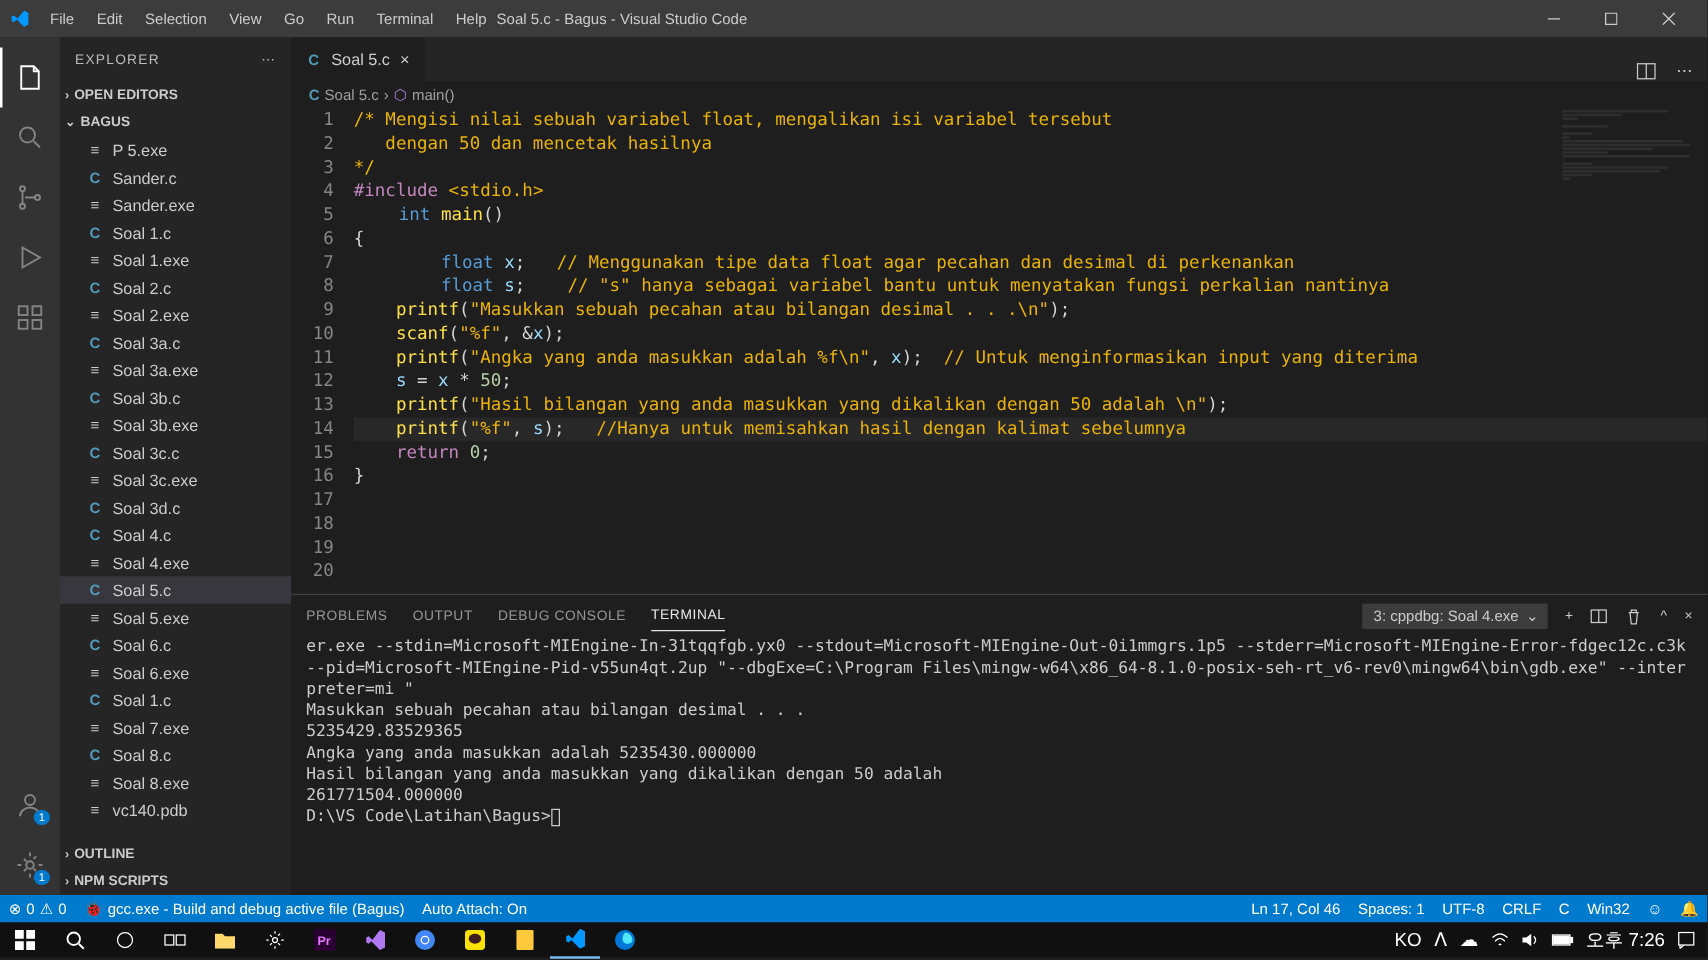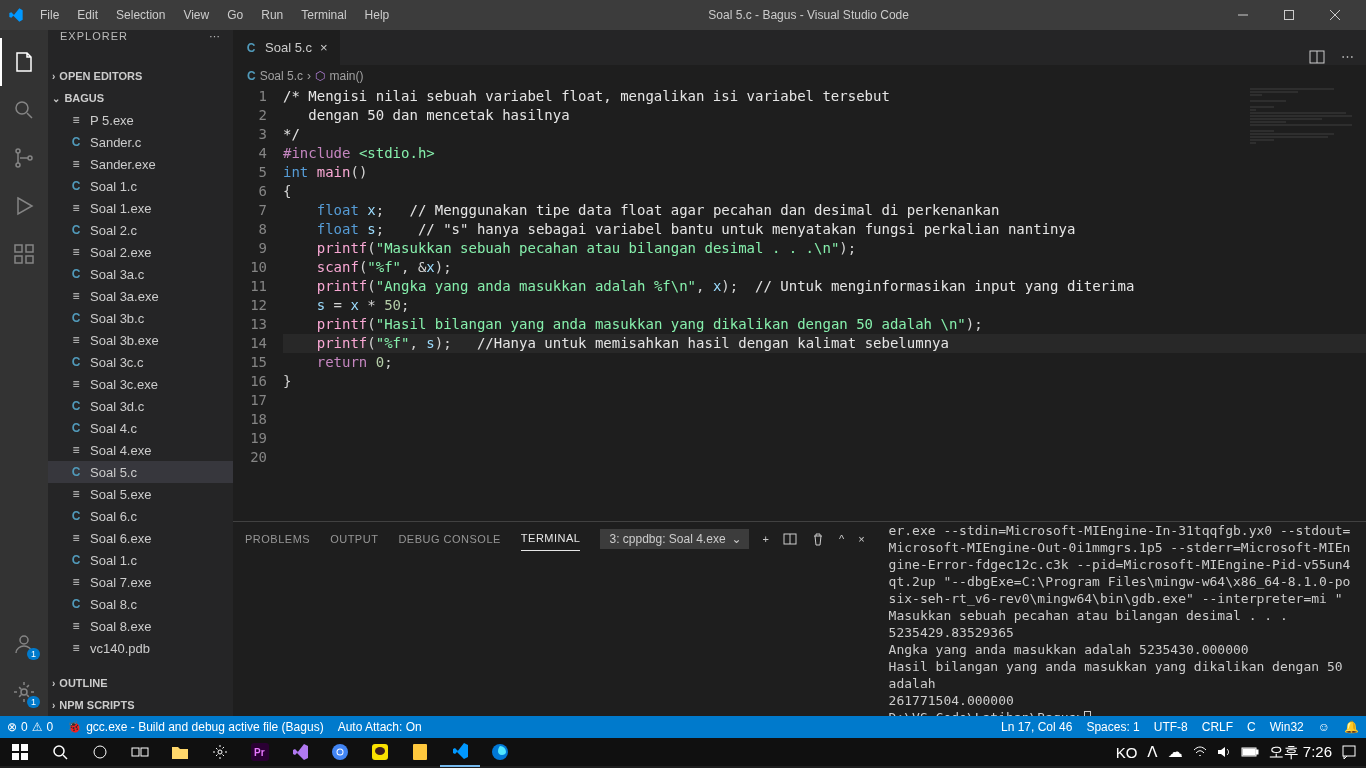--- a/index.html
+++ b/index.html
@@ -1,31 +1,31 @@
 <!DOCTYPE html>
 <html><head>
 <meta charset="utf-8">
 <style>
 * { margin: 0; padding: 0; box-sizing: border-box; }
 body { font-family: "Segoe UI", sans-serif; font-size: 13px; background: #1e1e1e; color: #cccccc; overflow: hidden; width: 1366px; height: 768px; }
 .title-bar { height: 30px; background: #3c3c3c; display: flex; align-items: center; padding: 0 8px; -webkit-app-region: drag; }
 .title-bar .vs-icon { width: 16px; height: 16px; margin-right: 8px; }
 .menu-bar { display: flex; gap: 2px; }
 .menu-item { padding: 4px 8px; color: #cccccc; cursor: pointer; font-size: 12px; }
-.window-title { flex: 1; text-align: center; font-size: 12px; color: #cccccc; }
+.window-title { flex: 1; font-size: 12px; color: #cccccc; }
 .window-controls { display: flex; gap: 0; }
 .win-btn { width: 46px; height: 30px; display: flex; align-items: center; justify-content: center; cursor: pointer; color: #cccccc; }
 .main { display: flex; height: calc(100% - 30px - 22px - 30px); }
 .activity-bar { width: 48px; background: #333333; display: flex; flex-direction: column; align-items: center; padding-top: 8px; }
 .activity-icon { width: 48px; height: 48px; display: flex; align-items: center; justify-content: center; cursor: pointer; color: #858585; position: relative; }
 .activity-icon.active { color: #ffffff; border-left: 2px solid #ffffff; }
 .activity-icon.bottom { margin-top: auto; }
 .badge { position: absolute; bottom: 8px; right: 8px; background: #007acc; color: white; border-radius: 10px; font-size: 9px; padding: 1px 4px; min-width: 12px; text-align: center; }
 .sidebar { width: 185px; background: #252526; display: flex; flex-direction: column; }
-.sidebar-header { height: 35px; display: flex; justify-content: space-between; padding: 0 12px; font-size: 11px; letter-spacing: 1px; color: #bbbbbb; }
+.sidebar-header { height: 35px; display: flex; align-items: center; justify-content: space-between; padding: 0 12px; font-size: 11px; letter-spacing: 1px; color: #bbbbbb; }
 .explorer-actions { color: #bbbbbb; cursor: pointer; }
 .section-header { height: 22px; display: flex; align-items: center; padding: 0 4px; font-size: 11px; font-weight: bold; cursor: pointer; color: #cccccc; }
 .section-header .chev { margin-right: 4px; font-size: 10px; }
 .file-list { flex: 1; overflow-y: auto; }
 .file-item { height: 22px; display: flex; align-items: center; padding-left: 20px; font-size: 13px; cursor: pointer; color: #cccccc; gap: 6px; }
 .file-item.active { background: #37373d; }
 .file-icon { width: 16px; display: inline-flex; justify-content: center; font-size: 12px; }
 .file-icon.c { color: #519aba; font-weight: bold; }
 .file-icon.exe { color: #cccccc; }
 .editor-area { flex: 1; display: flex; flex-direction: column; background: #1e1e1e; min-width: 0; }
@@ -33,23 +33,23 @@
 .tab { height: 35px; background: #1e1e1e; display: flex; align-items: center; padding: 0 10px; gap: 6px; font-size: 13px; border-right: 1px solid #252526; }
 .tab .close { color: #cccccc; cursor: pointer; padding: 2px; }
 .tab-actions { margin-left: auto; display: flex; gap: 16px; padding-right: 12px; color: #cccccc; }
 .breadcrumb { height: 22px; display: flex; align-items: center; padding: 0 14px; font-size: 12px; color: #a0a0a0; gap: 4px; }
 .breadcrumb .bc-icon { color: #519aba; font-weight: bold; }
 .editor-content { flex: 1; display: flex; overflow: hidden; position: relative; font-family: Consolas, monospace; font-size: 14px; line-height: 19px; }
 .gutter { width: 50px; text-align: right; padding-right: 16px; color: #858585; user-select: none; }
 .code { flex: 1; white-space: pre; color: #d4d4d4; }
 .minimap { width: 120px; background: #1e1e1e; position: absolute; right: 0; top: 0; height: 80px; opacity: 0.6; }
 .minimap-line { height: 2px; margin: 1px 4px; background: #3a3a3a; }
-.k { color: #569cd6; } .s { color: #86efac; } .c { color: #e5e5e5; } .f { color: #f9a8d4; } .v { color: #9cdcfe; } .n { color: #b5cea8; } .p { color: #c586c0; }
+.k { color: #569cd6; margin-left: 36px; } .s { color: #eab308; } .c { color: #eab308; } .f { color: #fde047; } .v { color: #9cdcfe; } .n { color: #b5cea8; } .p { color: #c586c0; }
 .line.current { background: #282828; }
-.panel { height: 195px; background: #1e1e1e; border-top: 1px solid #414141; display: flex; flex-direction: row; }
+.panel { height: 241px; background: #1e1e1e; border-top: 1px solid #414141; display: flex; flex-direction: column; }
 .panel-tabs { height: 33px; display: flex; align-items: center; padding: 0 12px; gap: 20px; font-size: 11px; }
 .panel-tab { padding: 6px 0; color: #969696; cursor: pointer; letter-spacing: 0.5px; }
 .panel-tab.active { color: #e7e7e7; border-bottom: 1px solid #e7e7e7; }
 .panel-actions { margin-left: auto; display: flex; align-items: center; gap: 14px; color: #cccccc; }
 .panel-select { background: #3c3c3c; border: 1px solid #3c3c3c; color: #cccccc; padding: 2px 22px 2px 8px; font-size: 12px; position: relative; }
 .terminal-content { flex: 1; padding: 0 12px; font-family: Consolas, monospace; font-size: 13px; line-height: 17px; color: #cccccc; overflow: hidden; white-space: pre-wrap; word-break: break-all; }
 .cursor-box { display: inline-block; width: 7px; height: 14px; border: 1px solid #cccccc; vertical-align: text-bottom; }
 .status-bar { height: 22px; background: #007acc; display: flex; align-items: center; color: #ffffff; font-size: 12px; }
 .status-item { padding: 0 7px; display: flex; align-items: center; gap: 4px; height: 100%; cursor: pointer; }
 .status-left { display: flex; }

